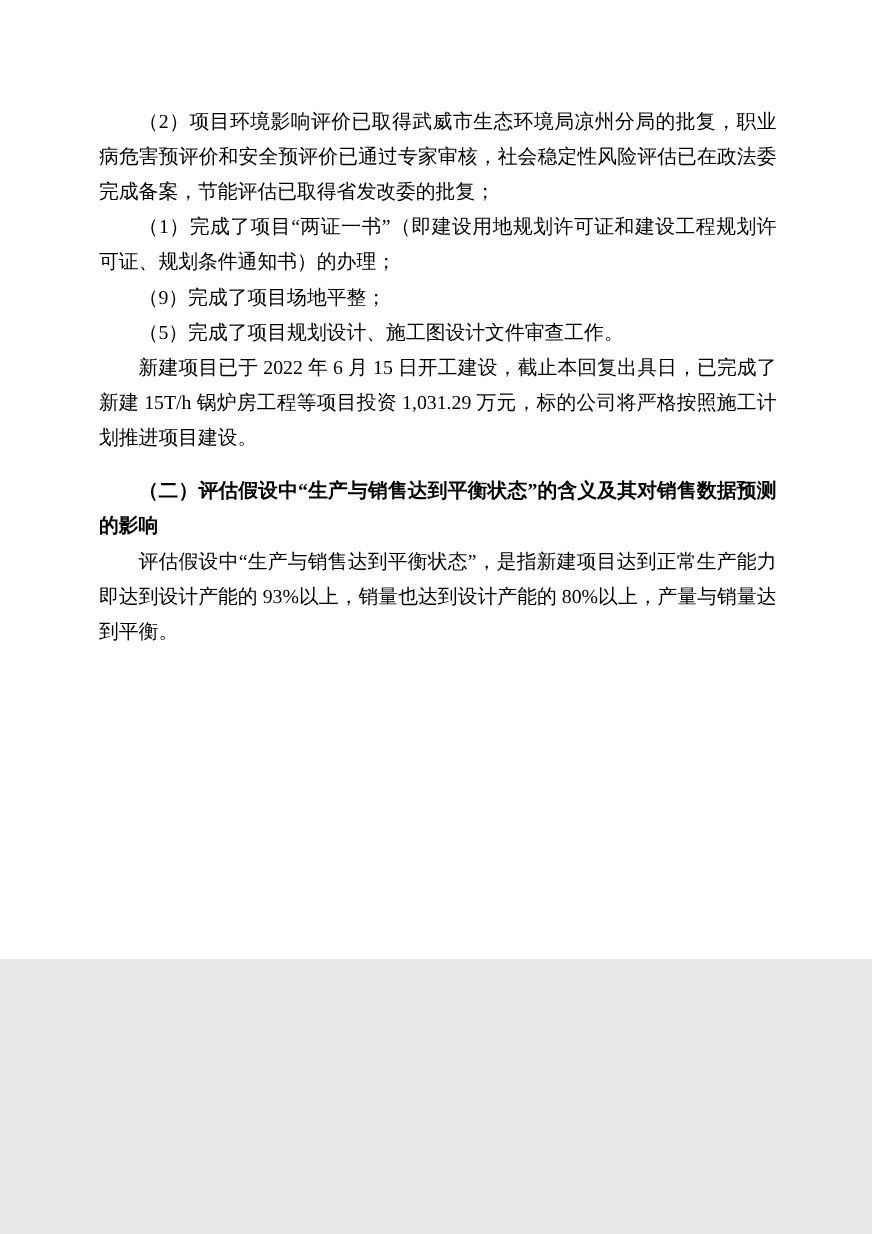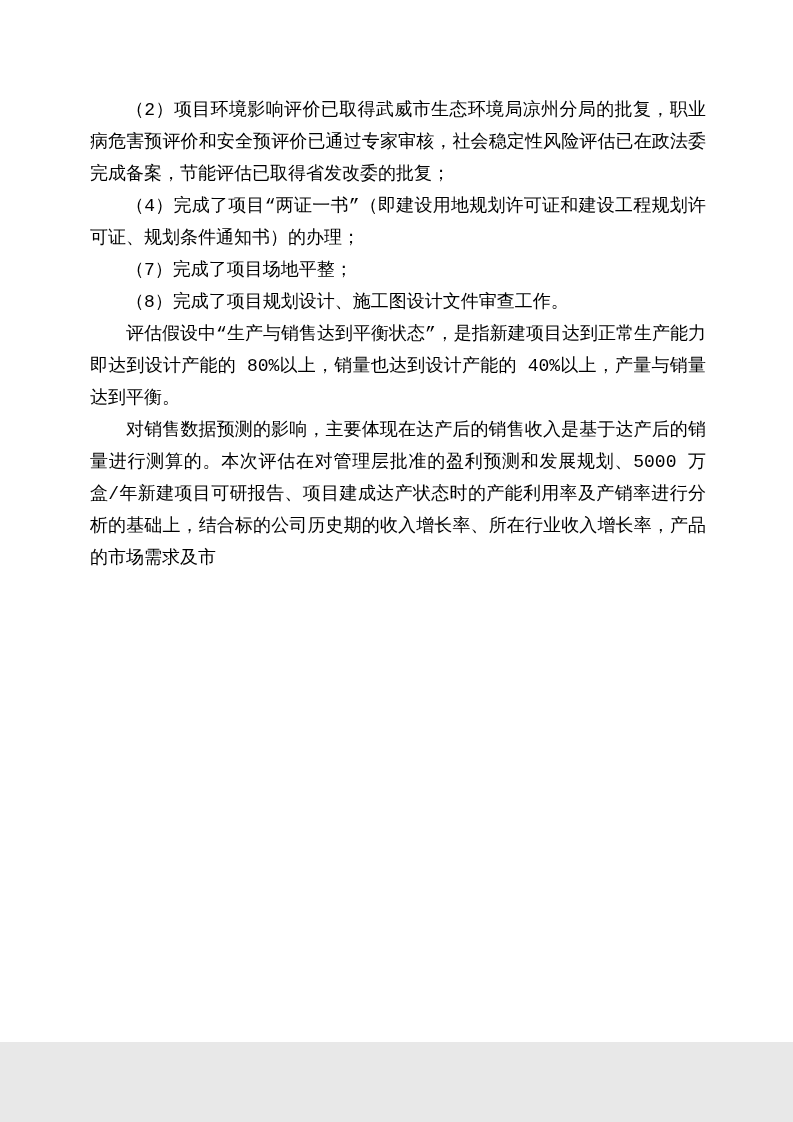--- a/index.html
+++ b/index.html
@@ -1,23 +1,23 @@
 <!DOCTYPE html>
 <html><head>
 <meta charset="utf-8">
 <style>
   html, body { margin: 0; padding: 0; background: #e8e8e8; }
   .page {
     position: relative;
     width: 793px;
-    height: 1042px;
+    height: 872px;
     margin: 0 auto;
     background: #ffffff;
     color: #000000;
-    font-family: Liberation Mono, monospace;
+    font-family: Liberation Serif, serif;
     overflow: hidden;
   }
   .body-text {
     position: absolute;
     left: 90px;
     top: 94px;
     width: 616px;
     font-size: 18px;
     line-height: 32px;
     text-align: justify;
@@ -44,22 +44,23 @@
     margin-top: 12px;
   }
 </style>
 </head>
 <body>
 
 <div class="page">
 
   <div class="body-text">
     <p>（2）项目环境影响评价已取得武威市生态环境局凉州分局的批复，职业病危害预评价和安全预评价已通过专家审核，社会稳定性风险评估已在政法委完成备案，节能评估已取得省发改委的批复；</p>
-    <p>（4）完成了项目“两证一书”（即建设用地规划许可证和建设工程规划许可证、规划条件通知书）的办理；</p>
-    <p>（7）完成了项目场地平整；</p>
-    <p>（8）完成了项目规划设计、施工图设计文件审查工作。</p>
-    <p>评估假设中“生产与销售达到平衡状态”，是指新建项目达到正常生产能力即达到设计产能的 80%以上，销量也达到设计产能的 40%以上，产量与销量达到平衡。</p>
-    <p>对销售数据预测的影响，主要体现在达产后的销售收入是基于达产后的销量进行测算的。本次评估在对管理层批准的盈利预测和发展规划、5000 万盒/年新建项目可研报告、项目建成达产状态时的产能利用率及产销率进行分析的基础上，结合标的公司历史期的收入增长率、所在行业收入增长率，产品的市场需求及市</p>
+    <p>（1）完成了项目“两证一书”（即建设用地规划许可证和建设工程规划许可证、规划条件通知书）的办理；</p>
+    <p>（9）完成了项目场地平整；</p>
+    <p>（5）完成了项目规划设计、施工图设计文件审查工作。</p>
+    <p>新建项目已于 2022 年 6 月 15 日开工建设，截止本回复出具日，已完成了新建 15T/h 锅炉房工程等项目投资 1,031.29 万元，标的公司将严格按照施工计划推进项目建设。</p>
+    <p class="para-heading">（二）评估假设中“生产与销售达到平衡状态”的含义及其对销售数据预测的影响</p>
+    <p>评估假设中“生产与销售达到平衡状态”，是指新建项目达到正常生产能力即达到设计产能的 93%以上，销量也达到设计产能的 80%以上，产量与销量达到平衡。</p>
   </div>
 
   <div class="page-number">84 / 146</div>
 
 </div>
 
 </body></html>

